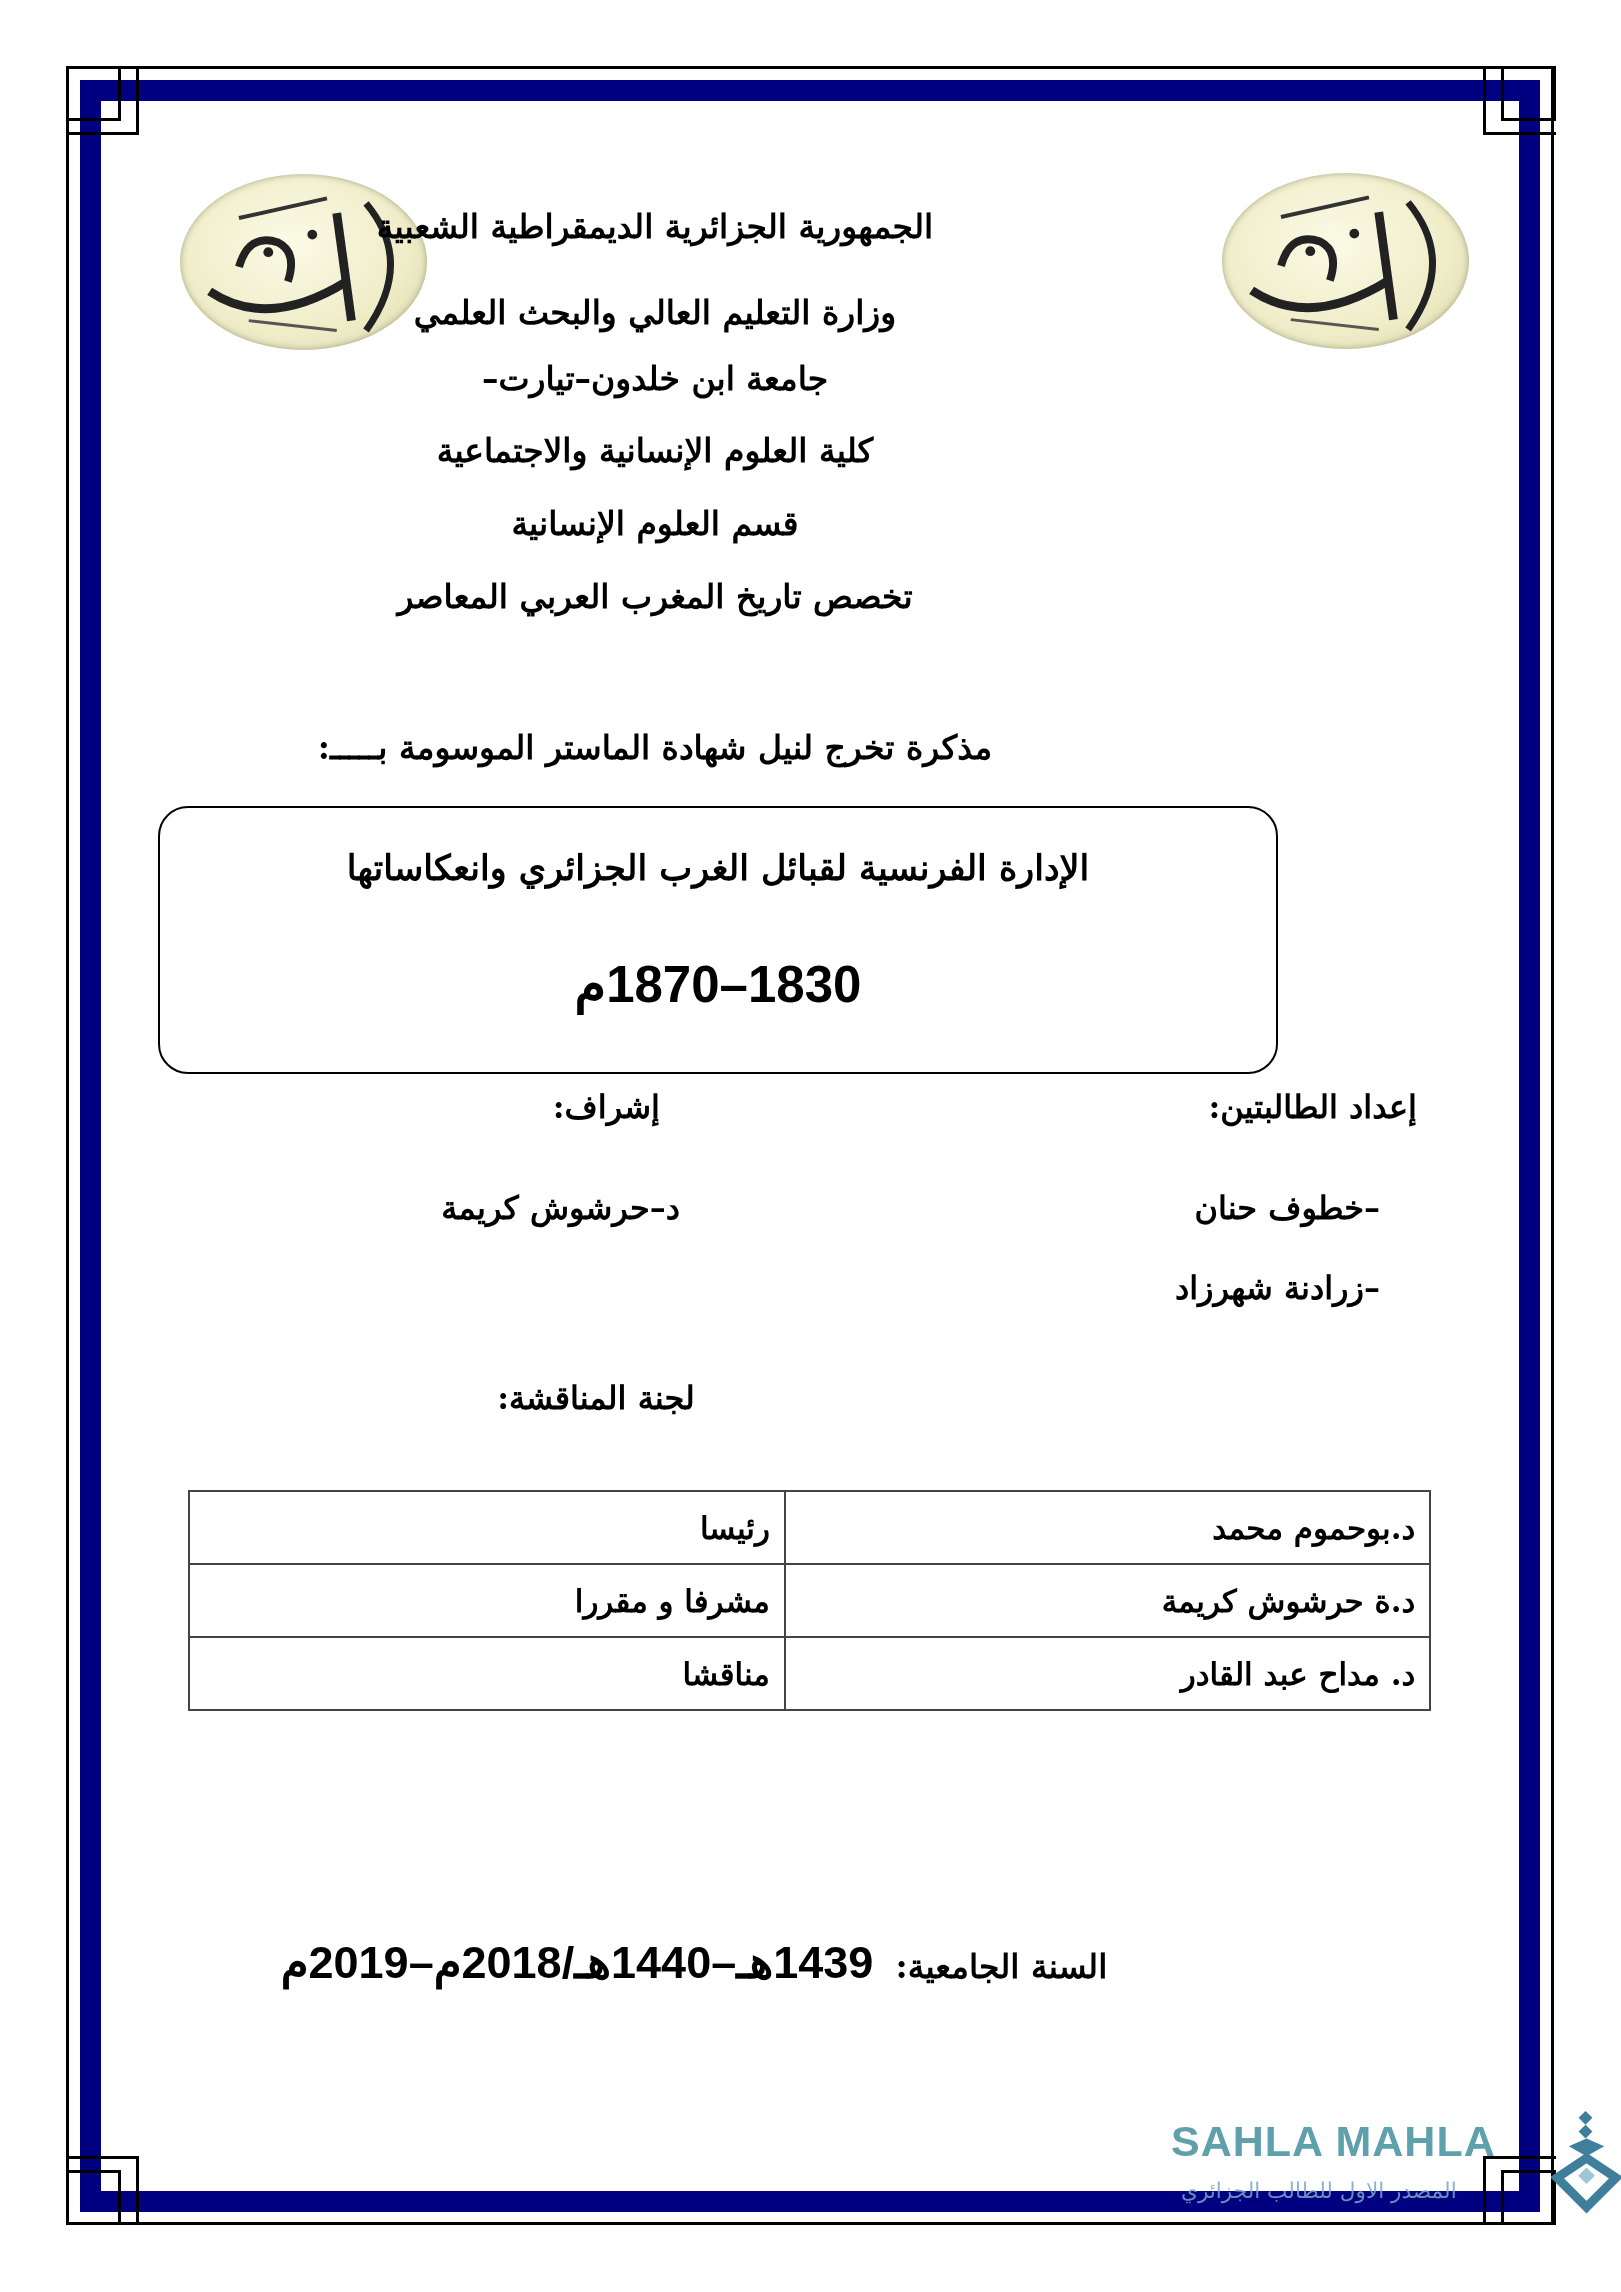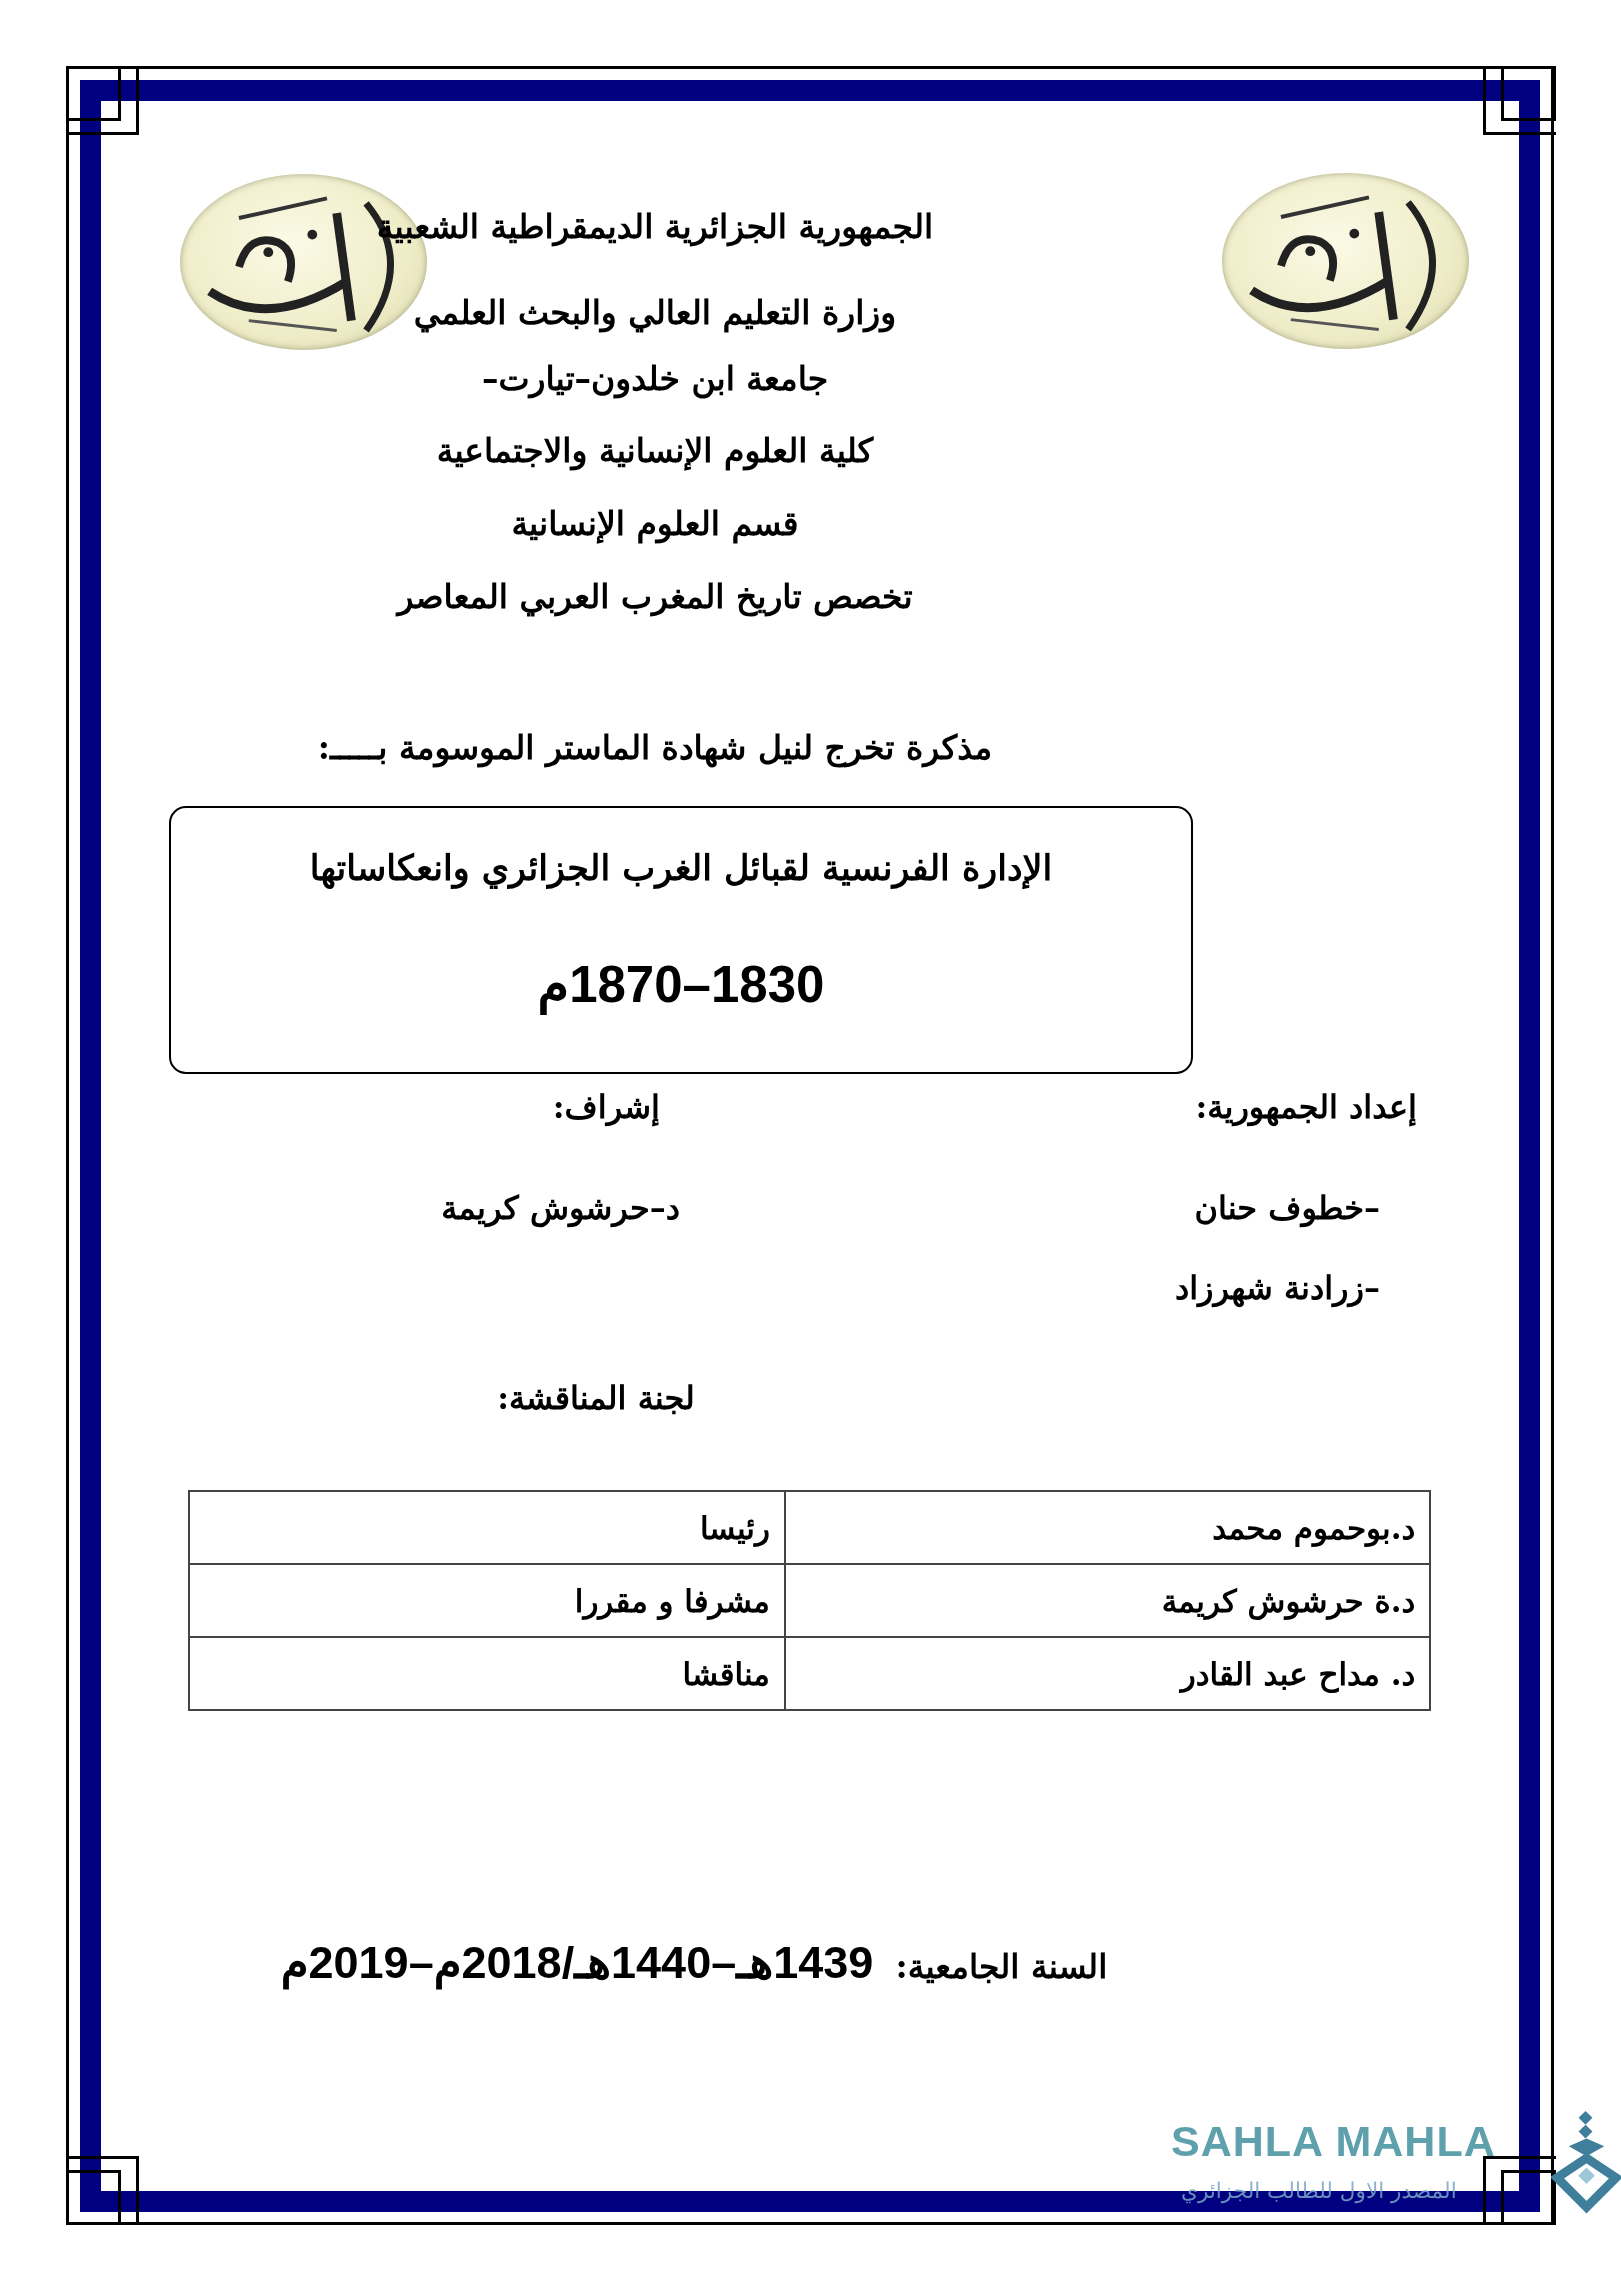--- a/index.html
+++ b/index.html
@@ -15,22 +15,22 @@
 
   
   .seal { position: absolute; width: 247px; height: 176px; border-radius: 50%;
           background: radial-gradient(ellipse at 45% 40%, #fbfae6 0%, #efedc8 60%, #d9d6a8 100%);
           box-shadow: inset 0 0 5.9px rgba(90,90,60,0.5); overflow: hidden; }
   .seal svg { width: 100%; height: 100%; }
 
   .hline { position: absolute; left: 0; width: 1310px; text-align: center; direction: rtl;
            font-weight: bold; font-size: 33px; line-height: 1; }
 
-  .title-box { position: absolute; left: 169px; top: 806px; width: 1024px; height: 268px;
-               border: 2.9px solid #000; border-radius: 17px; box-sizing: border-box; }
+  .title-box { position: absolute; left: 158px; top: 806px; width: 1120px; height: 268px;
+               border: 2.9px solid #000; border-radius: 30px; box-sizing: border-box; }
   .title-text { position: absolute; left: 0; width: 100%; text-align: center; direction: rtl;
                 font-weight: bold; }
 
   .label { position: absolute; direction: rtl; font-weight: bold; font-size: 32px; }
 
   table.committee { position: absolute; left: 188px; top: 1490px; width: 1243px; border-collapse: collapse; direction: rtl; }
   table.committee td { border: 2.9px solid #444; height: 71px; font-weight: bold; font-size: 31px; padding: 0 13.7px; text-align: right; }
   table.committee td.name { width: 616px; text-align: right; }
 
   .year-line { position: absolute; top: 1936px; left: 0; width: 1388px; text-align: center; direction: rtl; font-weight: bold; }
@@ -89,21 +89,21 @@
 <div class="hline" style="top:507px;">قسم العلوم الإنسانية</div>
 <div class="hline" style="top:580px;">تخصص تاريخ المغرب العربي المعاصر</div>
 
 <div class="hline" style="top:731px;">مذكرة  تخرج لنيل شهادة الماستر الموسومة بـــــ:</div>
 
 <div class="title-box">
   <div class="title-text" style="top:39px;font-size:35px;">الإدارة الفرنسية لقبائل الغرب الجزائري وانعكاساتها</div>
   <div class="title-text" style="top:147px;font-size:51px;font-family:'Liberation Sans',sans-serif;">1830–1870م</div>
 </div>
 
-<div class="label" style="right:204px;top:1088px;">إعداد الجمهورية:</div>
+<div class="label" style="right:204px;top:1088px;">إعداد الطالبتين:</div>
 <div class="label" style="right:961px;top:1088px;">إشراف:</div>
 <div class="label" style="right:241px;top:1189px;">–خطوف حنان</div>
 <div class="label" style="right:241px;top:1269px;">–زرادنة شهرزاد</div>
 <div class="label" style="right:941px;top:1189px;">د–حرشوش كريمة</div>
 
 <div class="hline" style="top:1382px;left:-59px;font-size:32px;">لجنة المناقشة:</div>
 <table class="committee">
   <tbody>
       <tr>
     <td class="name">د.بوحموم محمد</td>

